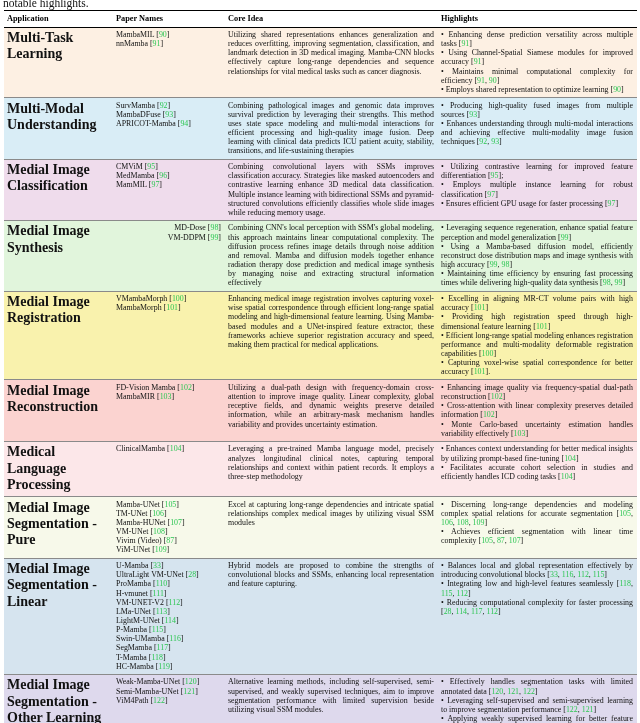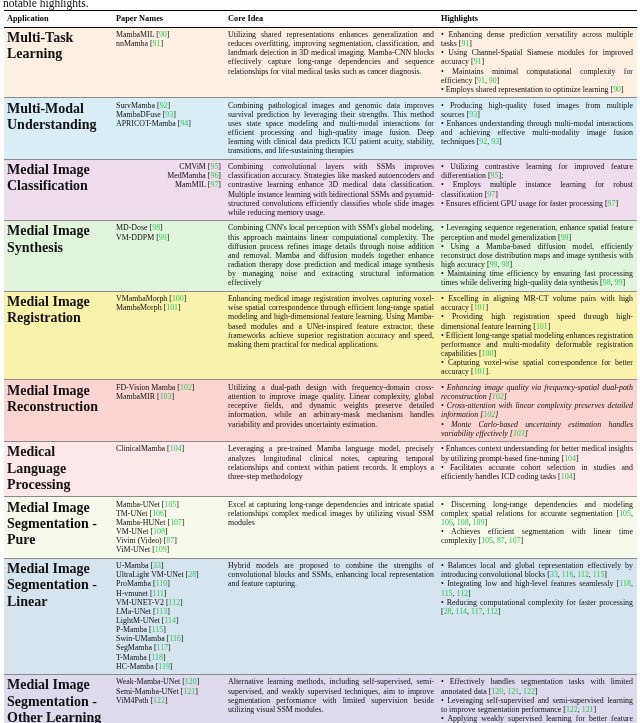--- a/index.html
+++ b/index.html
@@ -101,37 +101,37 @@
     <td class="col-core" style="background: rgb(217, 237, 246);">Combining pathological images and genomic data improves survival prediction by leveraging their strengths. This method uses state space modeling and multi-modal interactions for efficient processing and high-quality image fusion. Deep learning with clinical data predicts ICU patient acuity, stability, transitions, and life-sustaining therapies</td>
     <td class="col-high" style="background: rgb(217, 237, 246);">
           <div class="hl-item">• Producing high-quality fused images from multiple sources <span class="bracket">[</span><span class="cite" style="color: rgb(45, 198, 83);">93</span><span class="bracket">]</span></div>
           <div class="hl-item">• Enhances understanding through multi-modal interactions and achieving effective multi-modality image fusion techniques <span class="bracket">[</span><span class="cite" style="color: rgb(45, 198, 83);">92</span><span class="bracket">, </span><span class="cite" style="color: rgb(45, 198, 83);">93</span><span class="bracket">]</span></div>
         </td>
   </tr>
       <tr>
     <td class="col-app" style="background: rgb(239, 220, 236);">
       <div class="app-label">Medial Image Classification</div>
     </td>
-    <td class="col-papers" style="background: rgb(239, 220, 236); text-align: right;">
+    <td class="col-papers" style="background: rgb(239, 220, 236);">
           <div class="paper-line">CMViM <span class="bracket">[</span><span class="cite" style="color: rgb(45, 198, 83);">95</span><span class="bracket">]</span></div>
           <div class="paper-line">MedMamba <span class="bracket">[</span><span class="cite" style="color: rgb(45, 198, 83);">96</span><span class="bracket">]</span></div>
           <div class="paper-line">MamMIL <span class="bracket">[</span><span class="cite" style="color: rgb(45, 198, 83);">97</span><span class="bracket">]</span></div>
         </td>
     <td class="col-core" style="background: rgb(239, 220, 236);">Combining convolutional layers with SSMs improves classification accuracy. Strategies like masked autoencoders and contrastive learning enhance 3D medical data classification. Multiple instance learning with bidirectional SSMs and pyramid-structured convolutions efficiently classifies whole slide images while reducing memory usage.</td>
     <td class="col-high" style="background: rgb(239, 220, 236);">
           <div class="hl-item">• Utilizing contrastive learning for improved feature differentiation <span class="bracket">[</span><span class="cite" style="color: rgb(45, 198, 83);">95</span><span class="bracket">]</span>;</div>
           <div class="hl-item">• Employs multiple instance learning for robust classification <span class="bracket">[</span><span class="cite" style="color: rgb(45, 198, 83);">97</span><span class="bracket">]</span></div>
           <div class="hl-item">• Ensures efficient GPU usage for faster processing <span class="bracket">[</span><span class="cite" style="color: rgb(45, 198, 83);">97</span><span class="bracket">]</span></div>
         </td>
   </tr>
       <tr>
     <td class="col-app" style="background: rgb(225, 245, 220);">
       <div class="app-label">Medial Image Synthesis</div>
     </td>
-    <td class="col-papers" style="background: rgb(225, 245, 220);">
+    <td class="col-papers" style="background: rgb(225, 245, 220); text-align: right;">
           <div class="paper-line">MD-Dose <span class="bracket">[</span><span class="cite" style="color: rgb(45, 198, 83);">98</span><span class="bracket">]</span></div>
           <div class="paper-line">VM-DDPM <span class="bracket">[</span><span class="cite" style="color: rgb(45, 198, 83);">99</span><span class="bracket">]</span></div>
         </td>
     <td class="col-core" style="background: rgb(225, 245, 220);">Combining CNN's local perception with SSM's global modeling, this approach maintains linear computational complexity. The diffusion process refines image details through noise addition and removal. Mamba and diffusion models together enhance radiation therapy dose prediction and medical image synthesis by managing noise and extracting structural information effectively</td>
     <td class="col-high" style="background: rgb(225, 245, 220);">
           <div class="hl-item">• Leveraging sequence regeneration, enhance spatial feature perception and model generalization <span class="bracket">[</span><span class="cite" style="color: rgb(45, 198, 83);">99</span><span class="bracket">]</span></div>
           <div class="hl-item">• Using a Mamba-based diffusion model, efficiently reconstruct dose distribution maps and image synthesis with high accuracy <span class="bracket">[</span><span class="cite" style="color: rgb(45, 198, 83);">99</span><span class="bracket">, </span><span class="cite" style="color: rgb(45, 198, 83);">98</span><span class="bracket">]</span></div>
           <div class="hl-item">• Maintaining time efficiency by ensuring fast processing times while delivering high-quality data synthesis <span class="bracket">[</span><span class="cite" style="color: rgb(45, 198, 83);">98</span><span class="bracket">, </span><span class="cite" style="color: rgb(45, 198, 83);">99</span><span class="bracket">]</span></div>
         </td>
   </tr>
@@ -153,21 +153,21 @@
   </tr>
       <tr>
     <td class="col-app" style="background: rgb(251, 211, 208);">
       <div class="app-label">Medial Image Reconstruction</div>
     </td>
     <td class="col-papers" style="background: rgb(251, 211, 208);">
           <div class="paper-line">FD-Vision Mamba <span class="bracket">[</span><span class="cite" style="color: rgb(45, 198, 83);">102</span><span class="bracket">]</span></div>
           <div class="paper-line">MambaMIR <span class="bracket">[</span><span class="cite" style="color: rgb(45, 198, 83);">103</span><span class="bracket">]</span></div>
         </td>
     <td class="col-core" style="background: rgb(251, 211, 208);">Utilizing a dual-path design with frequency-domain cross-attention to improve image quality. Linear complexity, global receptive fields, and dynamic weights preserve detailed information, while an arbitrary-mask mechanism handles variability and provides uncertainty estimation.</td>
-    <td class="col-high" style="background: rgb(251, 211, 208); font-style: italic;">
+    <td class="col-high" style="background: rgb(251, 211, 208);">
           <div class="hl-item">• Enhancing image quality via frequency-spatial dual-path reconstruction <span class="bracket">[</span><span class="cite" style="color: rgb(45, 198, 83);">102</span><span class="bracket">]</span></div>
           <div class="hl-item">• Cross-attention with linear complexity preserves detailed information <span class="bracket">[</span><span class="cite" style="color: rgb(45, 198, 83);">102</span><span class="bracket">]</span></div>
           <div class="hl-item">• Monte Carlo-based uncertainty estimation handles variability effectively <span class="bracket">[</span><span class="cite" style="color: rgb(45, 198, 83);">103</span><span class="bracket">]</span></div>
         </td>
   </tr>
       <tr>
     <td class="col-app" style="background: rgb(252, 231, 233);">
       <div class="app-label">Medical Language Processing</div>
     </td>
     <td class="col-papers" style="background: rgb(252, 231, 233);">

